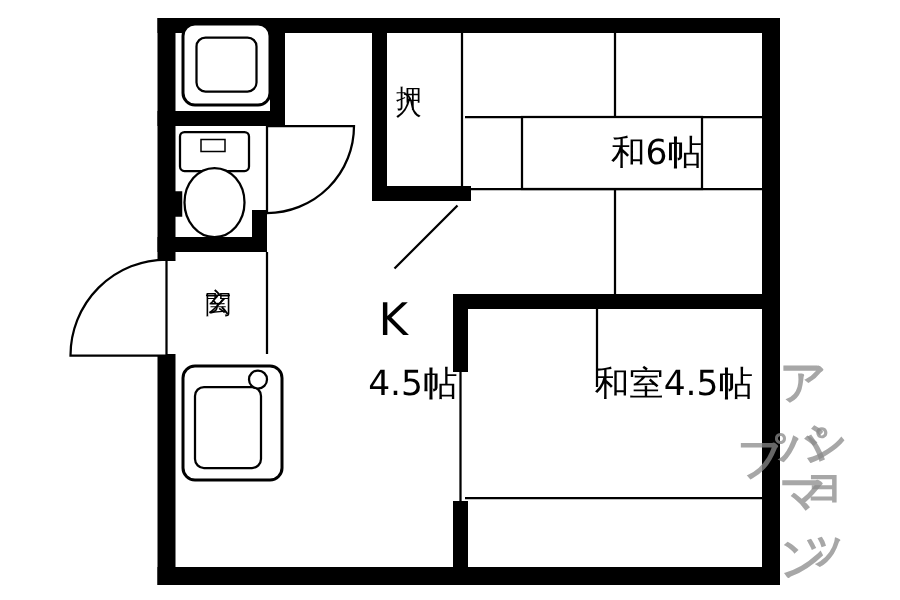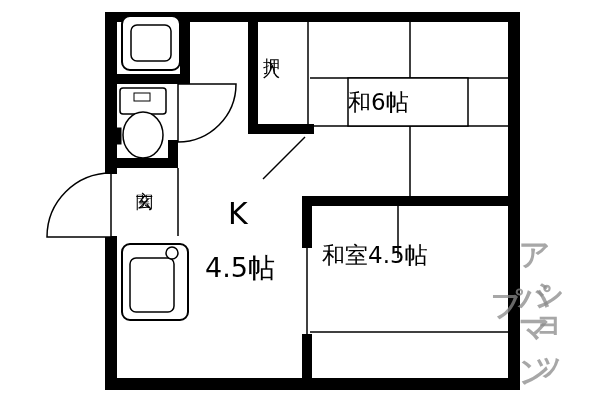--- a/index.html
+++ b/index.html
@@ -4,21 +4,21 @@
 <style>
   html,body { margin:0; padding:0; background:#ffffff; }
   .plan {
     position:relative; width:600px; height:400px;
     background:#ffffff; overflow:hidden;
     font-family:"DejaVu Sans","Liberation Sans",sans-serif;
   }
   .plan svg { position:absolute; left:0; top:0; }
   .label { position:absolute; color:#000; white-space:nowrap; }
   .vtext { writing-mode:vertical-rl; text-orientation:upright; letter-spacing:3px; }
-  .boxed { text-align:left; }
+  .boxed { text-align:right; }
   .watermark {
     position:absolute; writing-mode:vertical-rl; text-orientation:upright;
     font-weight:bold; font-size:31px; color:#8a8a8a; opacity:0.75;
     letter-spacing:4px;
   }
 </style>
 </head>
 <body>
 
 <div class="plan">
@@ -75,20 +75,20 @@
   </svg>
 
   <div class="label vtext" style="left:261px; top:44px; font-size:17px;">押入</div>
 
   <div class="label vtext" style="left:134px; top:178px; font-size:17px;">玄関</div>
 
   <div class="label boxed" style="left:348px; top:78px; width:120px; height:48px; line-height:48px; font-size:23px;">和6帖</div>
 
   <div class="label boxed" style="left:228px; top:196px; width:44px; font-size:30px;">K</div>
 
-  <div class="label boxed" style="left:205px; top:250px; width:100px; font-size:27px;">4.5帖</div>
+  <div class="label boxed" style="left:205px; top:240px; width:100px; font-size:23px;">4.5帖</div>
 
   <div class="label boxed" style="left:322px; top:240px; width:180px; font-size:23px;">和室4.5帖</div>
 
   <div class="watermark" style="left:514px; top:222px;">アパマン</div>
   <div class="watermark" style="left:486px; top:262px;">ショップ</div>
 
 </div>
 
 </body></html>

